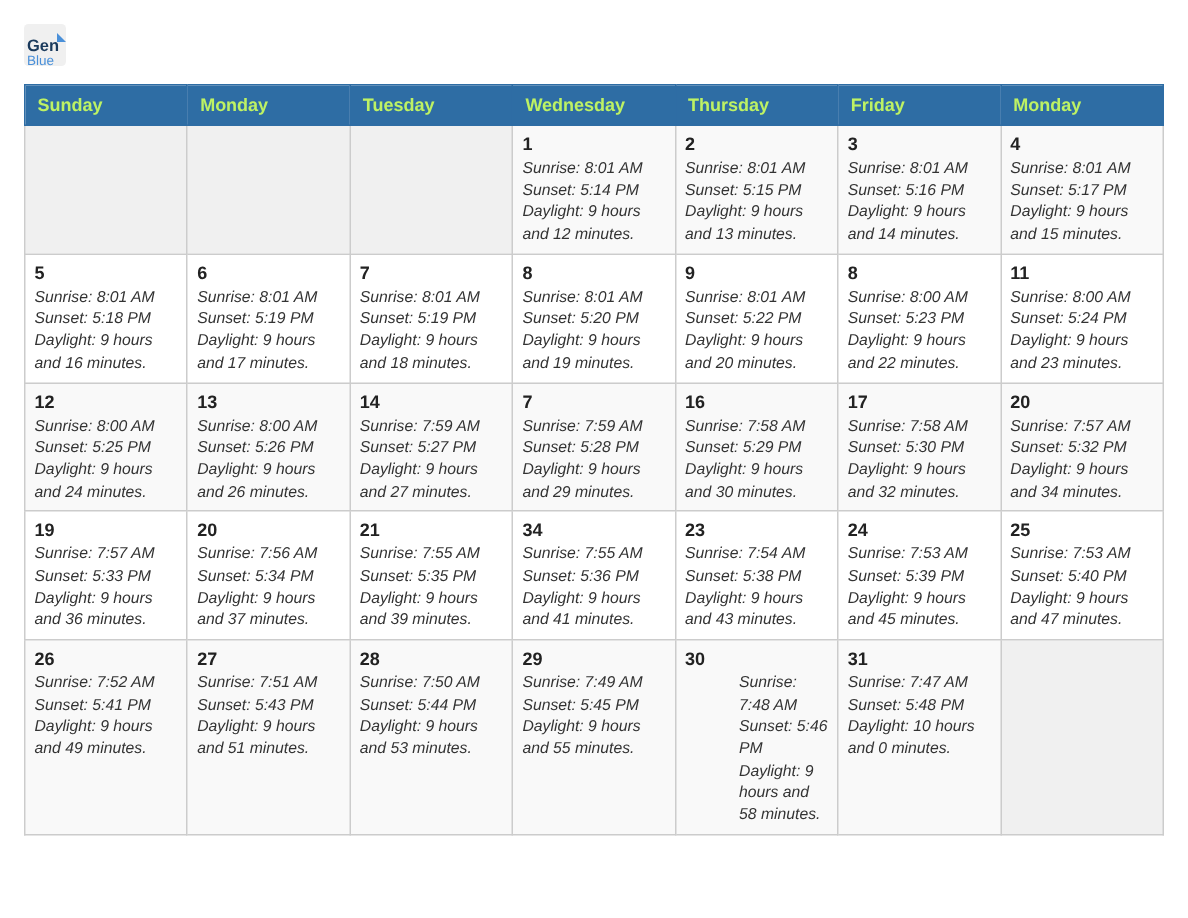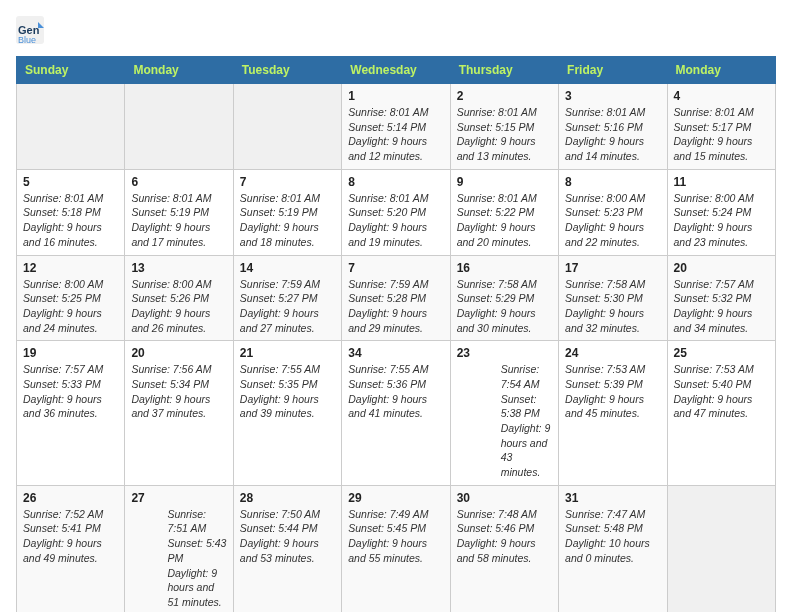--- a/index.html
+++ b/index.html
@@ -262,21 +262,21 @@
 Daylight: 9 hours and 39 minutes.</div>
         </td>
         <td>
           <span class="day-num">34</span>
           <div class="day-info" style="white-space: pre-line;">Sunrise: 7:55 AM
 Sunset: 5:36 PM
 Daylight: 9 hours and 41 minutes.</div>
         </td>
         <td>
           <span class="day-num">23</span>
-          <div class="day-info" style="white-space: pre-line; margin-left: 44px;">Sunrise: 7:54 AM
+          <div class="day-info" style="white-space: pre-line;">Sunrise: 7:54 AM
 Sunset: 5:38 PM
 Daylight: 9 hours and 43 minutes.</div>
         </td>
         <td>
           <span class="day-num">24</span>
           <div class="day-info" style="white-space: pre-line;">Sunrise: 7:53 AM
 Sunset: 5:39 PM
 Daylight: 9 hours and 45 minutes.</div>
         </td>
         <td>
@@ -288,39 +288,39 @@
       </tr>
       <tr>
         <td>
           <span class="day-num">26</span>
           <div class="day-info" style="white-space: pre-line;">Sunrise: 7:52 AM
 Sunset: 5:41 PM
 Daylight: 9 hours and 49 minutes.</div>
         </td>
         <td>
           <span class="day-num">27</span>
-          <div class="day-info" style="white-space: pre-line; margin-left: 36px;">Sunrise: 7:51 AM
+          <div class="day-info" style="white-space: pre-line;">Sunrise: 7:51 AM
 Sunset: 5:43 PM
 Daylight: 9 hours and 51 minutes.</div>
         </td>
         <td>
           <span class="day-num">28</span>
           <div class="day-info" style="white-space: pre-line;">Sunrise: 7:50 AM
 Sunset: 5:44 PM
 Daylight: 9 hours and 53 minutes.</div>
         </td>
         <td>
           <span class="day-num">29</span>
           <div class="day-info" style="white-space: pre-line;">Sunrise: 7:49 AM
 Sunset: 5:45 PM
 Daylight: 9 hours and 55 minutes.</div>
         </td>
         <td>
           <span class="day-num">30</span>
-          <div class="day-info" style="white-space: pre-line;">Sunrise: 7:48 AM
+          <div class="day-info" style="white-space: pre-line; margin-left: 36px;">Sunrise: 7:48 AM
 Sunset: 5:46 PM
 Daylight: 9 hours and 58 minutes.</div>
         </td>
         <td>
           <span class="day-num">31</span>
           <div class="day-info" style="white-space: pre-line;">Sunrise: 7:47 AM
 Sunset: 5:48 PM
 Daylight: 10 hours and 0 minutes.</div>
         </td>
         <td class="empty-cell"></td>

